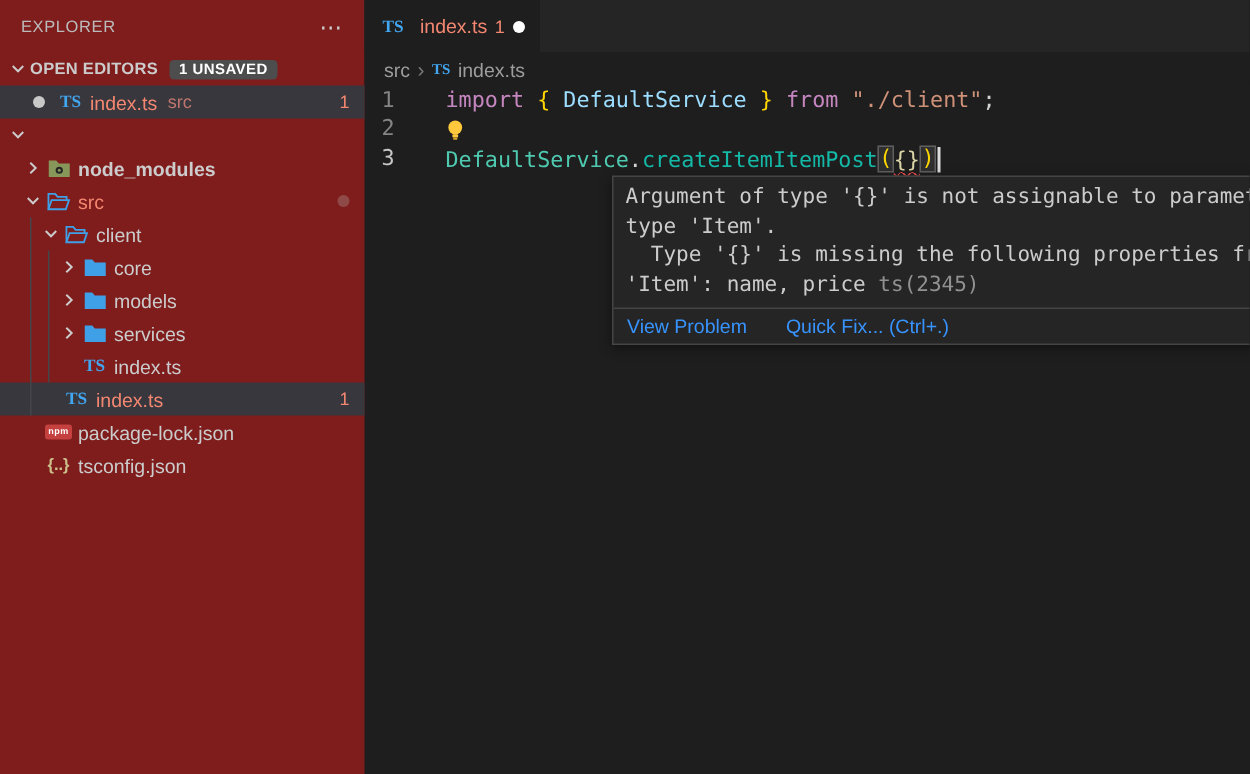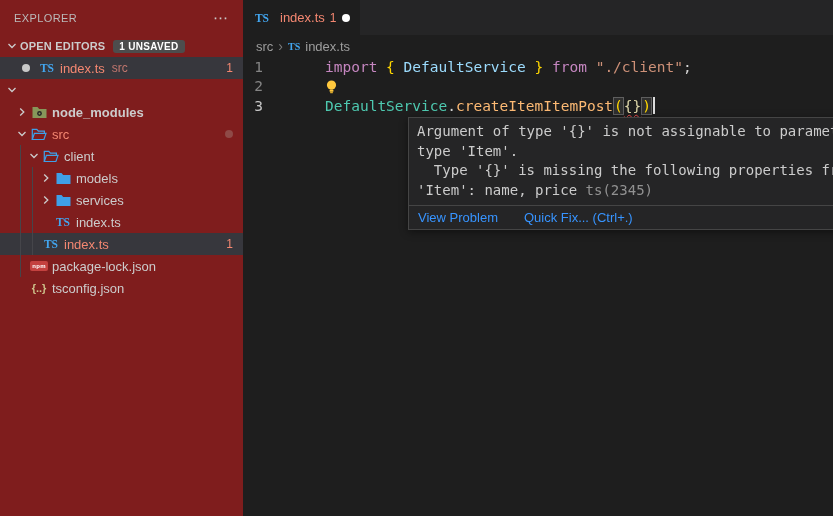--- a/index.html
+++ b/index.html
@@ -36,23 +36,23 @@
   .tab { position:absolute; left:0; top:0; width:117px; height:35px; background:#1e1e1e; display:flex; align-items:center; padding:0 10px; cursor:pointer; }
   .tab-name { margin-left:5px; color:#f48771; }
   .tab-count { margin-left:5px; color:#f48771; font-size:12px; }
   .tab-dot { margin-left:auto; width:8px; height:8px; border-radius:50%; background:#ffffff; }
   .breadcrumb { position:absolute; left:243px; top:35px; width:590px; height:22px; display:flex; align-items:center; padding-left:13px; color:#9d9d9d; font-size:13px; gap:5px; background:#1e1e1e; }
   .bc-sep { color:#7a7a7a; font-size:14px; }
   .code { position:absolute; left:243px; top:57px; width:590px; font-family:"DejaVu Sans Mono","Liberation Mono",monospace; font-size:14.5px; }
   .codeline { height:19.5px; display:flex; align-items:center; white-space:pre; }
   .num { width:20px; text-align:right; color:#858585; flex:none; }
   .num.active { color:#c6c6c6; }
-  .codecontent { margin-left:62px; display:flex; align-items:center; white-space:pre; }
+  .codecontent { margin-left:34px; display:flex; align-items:flex-end; white-space:pre; }
   .tk-kw{color:#c586c0} .tk-var{color:#9cdcfe} .tk-str{color:#ce9178} .tk-fg{color:#d4d4d4}
-  .tk-cls{color:#4ec9b0} .tk-fn{color:#fdba74} .tk-b1{color:#ffd700} .tk-b2{color:#ddd6a8} .tk-dim{color:#919191}
+  .tk-cls{color:#4ec9b0} .tk-fn{color:#14b8a6} .tk-b1{color:#ffd700} .tk-b2{color:#ddd6a8} .tk-dim{color:#919191}
   .bm { border:1px solid #5f5f5f; background:rgba(110,110,110,.22); }
   .sq { text-decoration:underline wavy #f14c4c; text-underline-offset:3px; text-decoration-thickness:1px; }
   .caret { display:inline-block; width:2px; height:17px; background:#dcdcdc; margin-left:1px; }
   .bulb { display:inline-flex; align-items:center; }
   
   .hover { position:absolute; left:408px; top:117px; width:600px; background:#252526; border:1px solid #454545; box-shadow:0 2px 8px rgba(0,0,0,.45); z-index:5; }
   .hover-body { padding:4px 8px 5px 8px; font-family:"DejaVu Sans Mono","Liberation Mono",monospace; font-size:14px; line-height:19.5px; color:#cccccc; }
   .hover-line { white-space:pre; }
   .hover-actions { border-top:1px solid #454545; padding:4px 9px; display:flex; gap:26px; font-size:13px; }
   .hover-link { color:#3794ff; cursor:pointer; }
@@ -143,20 +143,33 @@
         <span class="slot">
           <svg width="10" height="10" viewBox="0 0 10 10">
             <path d="M3.2 1.5 L6.8 5 L3.2 8.5" stroke="#cccccc" fill="none" stroke-width="1.3"></path>
           </svg>
         </span>
         <span class="fileicon">
           <svg width="15" height="13" viewBox="0 0 15 13">
             <path d="M0.5 1 h5 l1.7 2 h7.3 v9 h-14 z" fill="#3fa0e8"></path>
           </svg>
         </span>
+        <span class="label">core</span>
+      </div>
+      <div class="row" style="padding-left: 38px;">
+        <span class="slot">
+          <svg width="10" height="10" viewBox="0 0 10 10">
+            <path d="M3.2 1.5 L6.8 5 L3.2 8.5" stroke="#cccccc" fill="none" stroke-width="1.3"></path>
+          </svg>
+        </span>
+        <span class="fileicon">
+          <svg width="15" height="13" viewBox="0 0 15 13">
+            <path d="M0.5 1 h5 l1.7 2 h7.3 v9 h-14 z" fill="#3fa0e8"></path>
+          </svg>
+        </span>
         <span class="label">models</span>
       </div>
       <div class="row" style="padding-left: 38px;">
         <span class="slot">
           <svg width="10" height="10" viewBox="0 0 10 10">
             <path d="M3.2 1.5 L6.8 5 L3.2 8.5" stroke="#cccccc" fill="none" stroke-width="1.3"></path>
           </svg>
         </span>
         <span class="fileicon">
           <svg width="15" height="13" viewBox="0 0 15 13">

